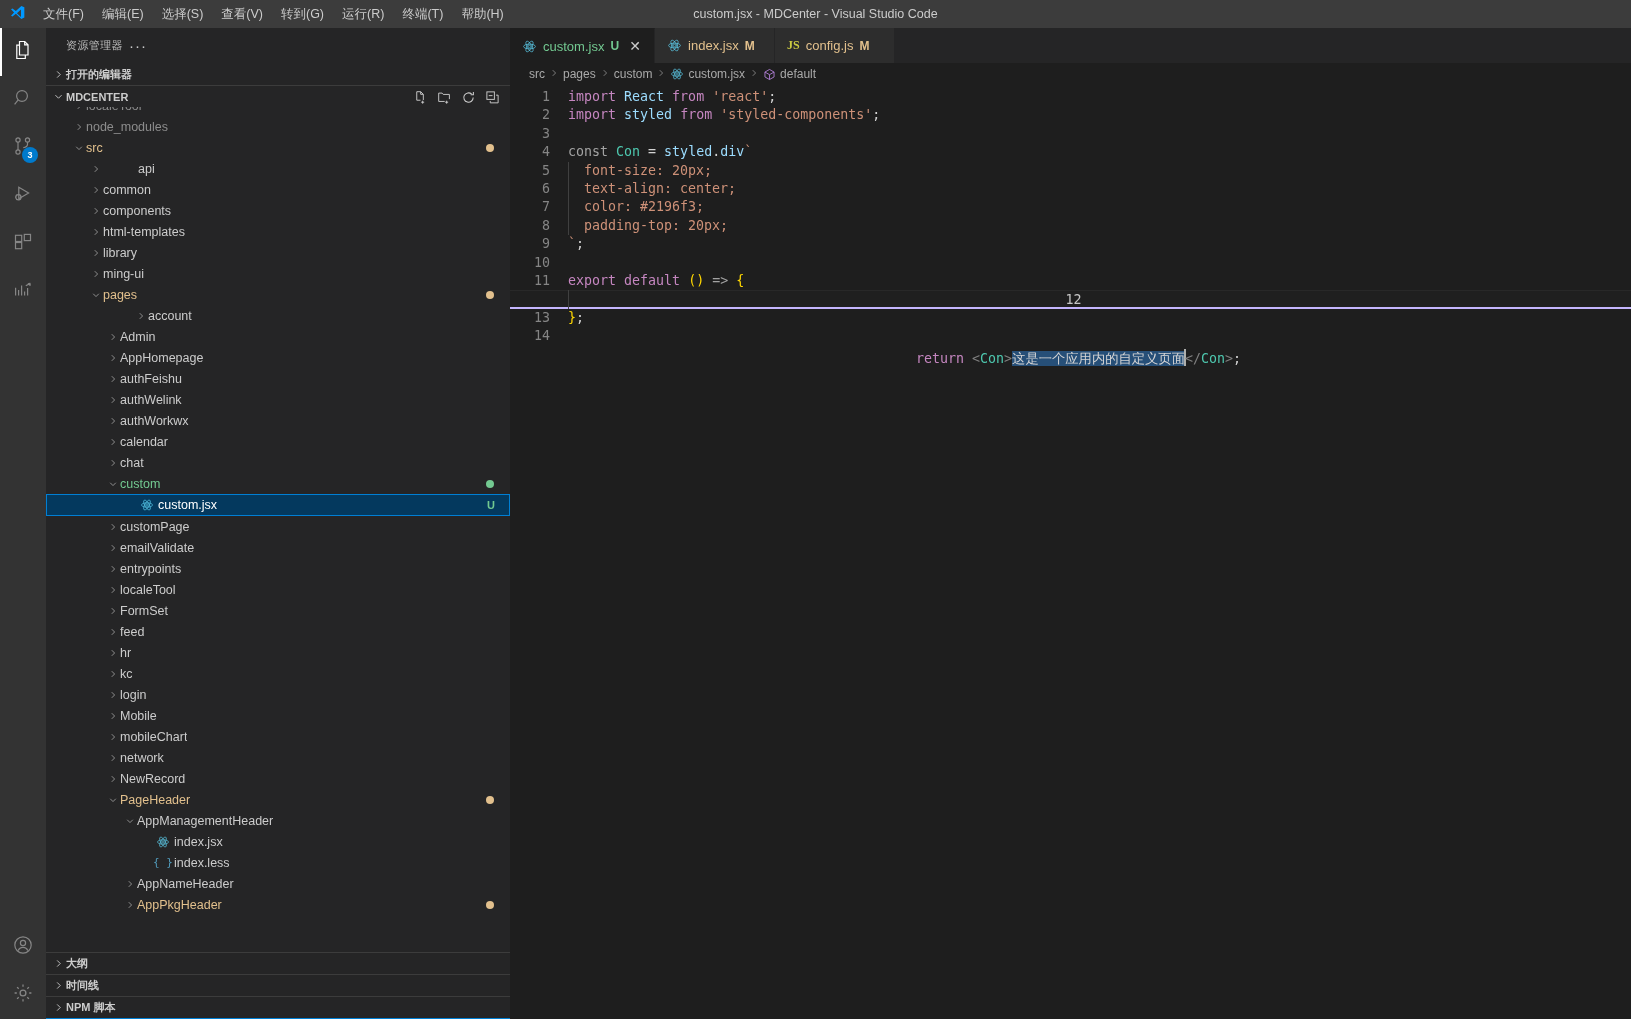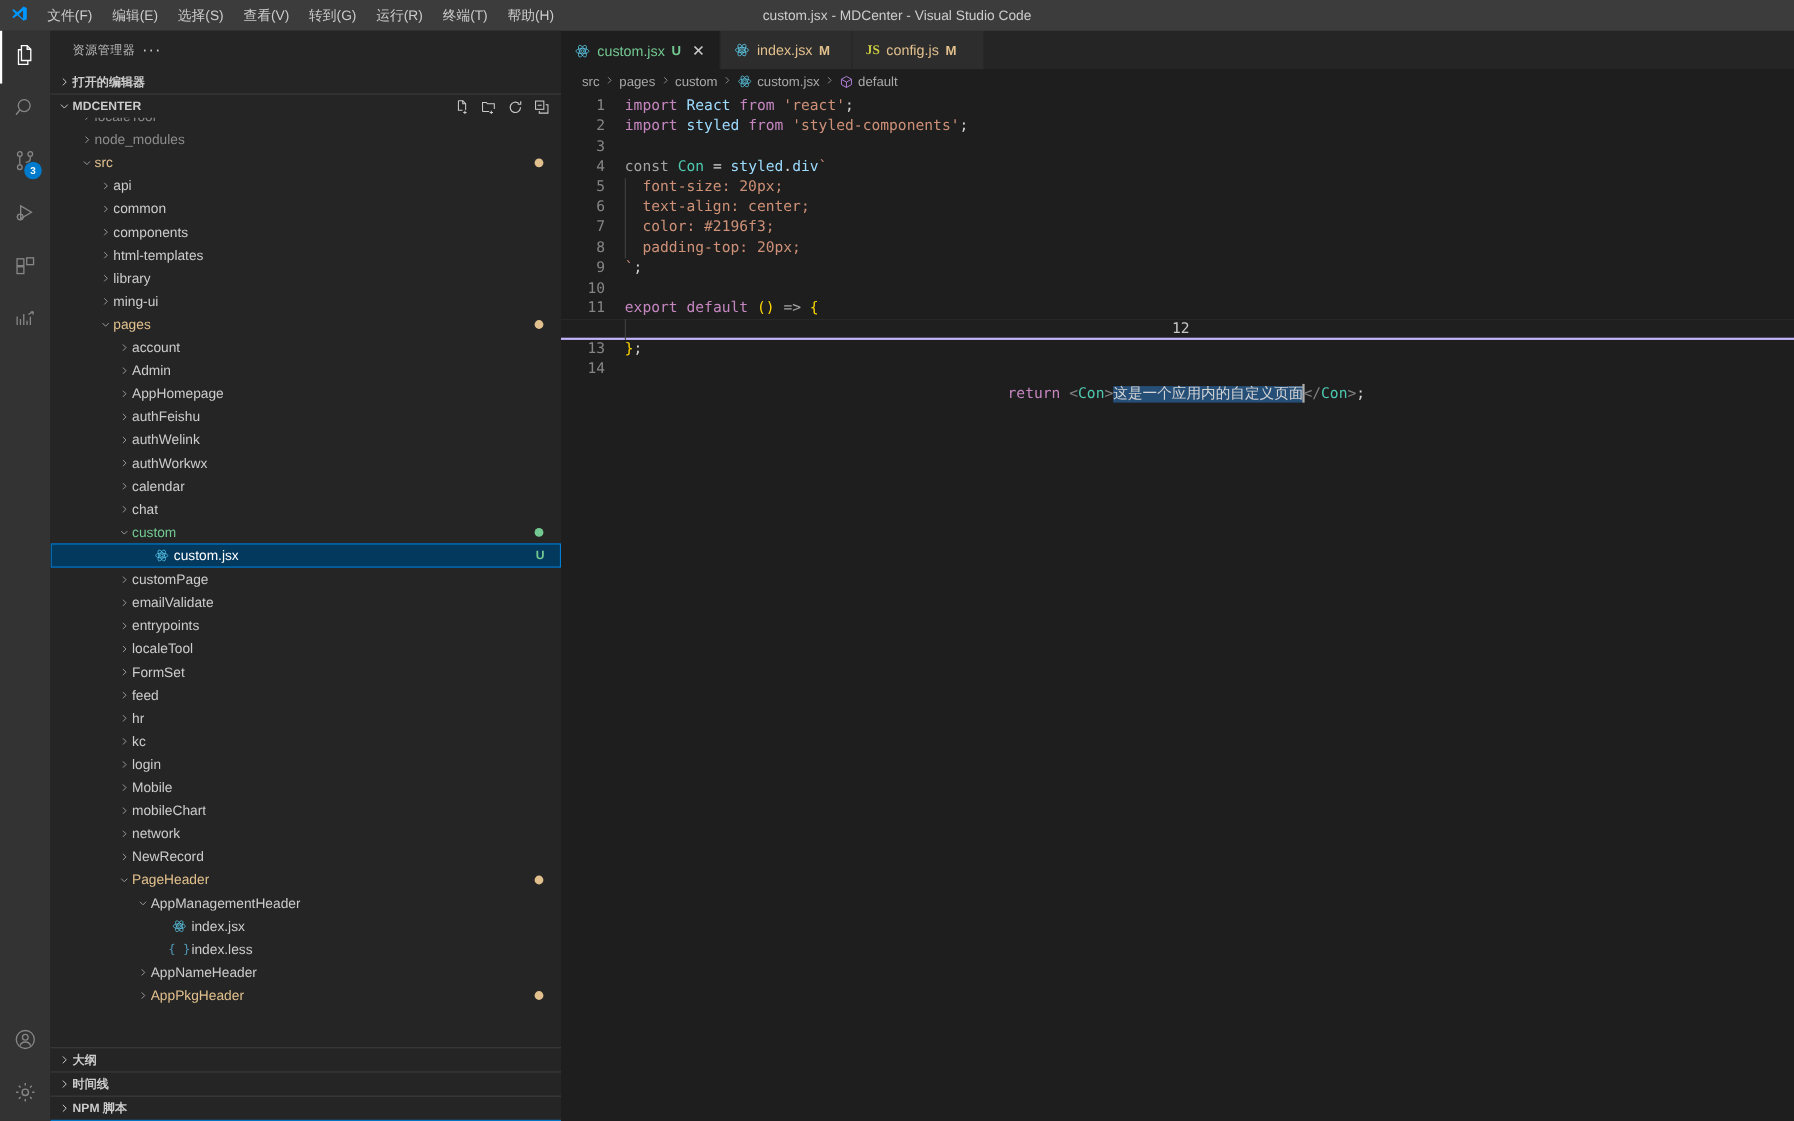--- a/index.html
+++ b/index.html
@@ -435,21 +435,21 @@
           </div>
           <div class="row" style="padding-left: 25px;">
             <span class="twisty">
               <svg width="10" height="10" viewBox="0 0 16 16" fill="none" stroke="currentColor" stroke-width="1.4">
                 <path d="M3.5 6 8 10.5 12.5 6"></path>
               </svg>
             </span>
             <span class="lbl c-mod">src</span>
             <span class="dot" style="background: rgb(226, 192, 141);"></span>
           </div>
-          <div class="row" style="padding-left: 42px;">
+          <div class="row" style="padding-left: 42px; gap: 35px;">
             <span class="twisty">
               <svg width="10" height="10" viewBox="0 0 16 16" fill="none" stroke="currentColor" stroke-width="1.4">
                 <path d="M6 3.5 10.5 8 6 12.5"></path>
               </svg>
             </span>
             <span class="lbl c-folder">api</span>
           </div>
           <div class="row" style="padding-left: 42px;">
             <span class="twisty">
               <svg width="10" height="10" viewBox="0 0 16 16" fill="none" stroke="currentColor" stroke-width="1.4">
@@ -492,21 +492,21 @@
           </div>
           <div class="row" style="padding-left: 42px;">
             <span class="twisty">
               <svg width="10" height="10" viewBox="0 0 16 16" fill="none" stroke="currentColor" stroke-width="1.4">
                 <path d="M3.5 6 8 10.5 12.5 6"></path>
               </svg>
             </span>
             <span class="lbl c-mod">pages</span>
             <span class="dot" style="background: rgb(226, 192, 141);"></span>
           </div>
-          <div class="row" style="padding-left: 59px;">
+          <div class="row" style="padding-left: 87px;">
             <span class="twisty">
               <svg width="10" height="10" viewBox="0 0 16 16" fill="none" stroke="currentColor" stroke-width="1.4">
                 <path d="M6 3.5 10.5 8 6 12.5"></path>
               </svg>
             </span>
             <span class="lbl c-folder">account</span>
           </div>
           <div class="row" style="padding-left: 59px;">
             <span class="twisty">
               <svg width="10" height="10" viewBox="0 0 16 16" fill="none" stroke="currentColor" stroke-width="1.4">

